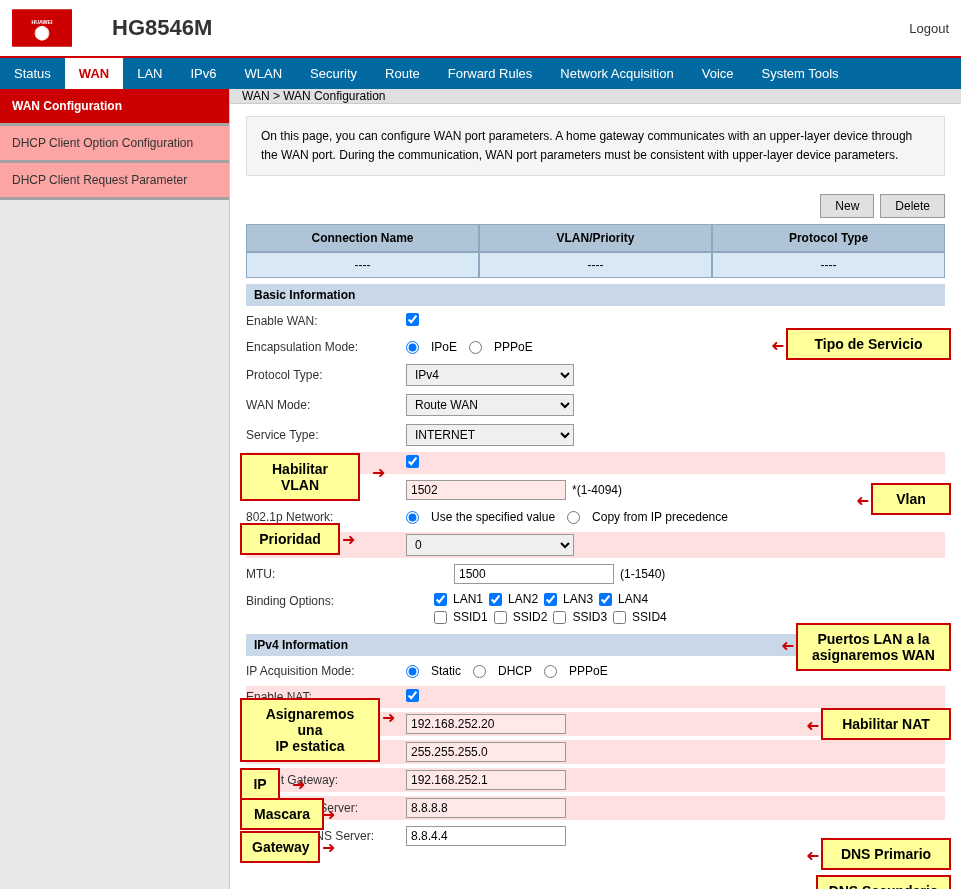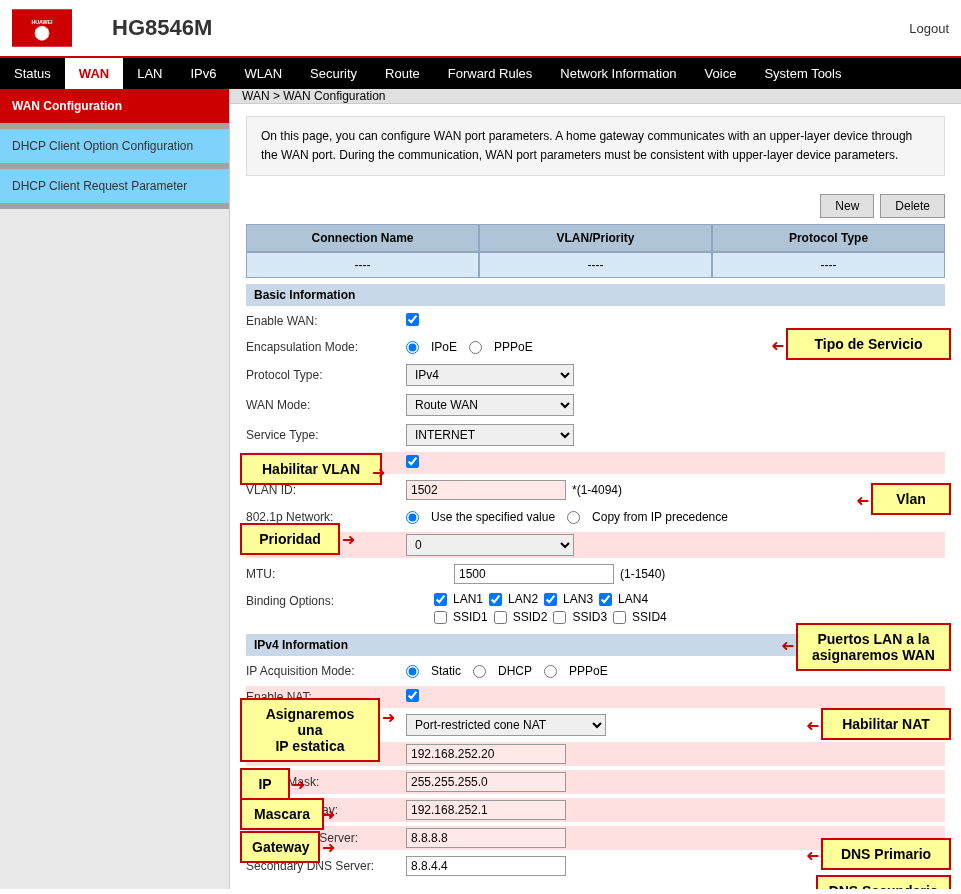--- a/index.html
+++ b/index.html
@@ -6,30 +6,30 @@
     body { font-family: Arial, sans-serif; font-size: 12px; background: #fff; width: 961px; }
 
     
     .header { background: #fff; display: flex; align-items: center; padding: 8px 12px; border-bottom: 2px solid #cc0000; }
     .logo-area { display: flex; align-items: center; margin-right: 20px; }
     .logo-svg { width: 60px; height: 40px; }
     .model-title { font-size: 22px; font-weight: bold; color: #333; margin-left: 20px; }
     .logout-btn { margin-left: auto; font-size: 13px; color: #333; cursor: pointer; }
 
     
-    .nav { background: #000000; display: flex; align-items: center; padding: 0; }
+    .nav { background: #0369a1; display: flex; align-items: center; padding: 0; }
     .nav-item { color: #fff; padding: 8px 14px; font-size: 13px; cursor: pointer; white-space: nowrap; }
     .nav-item.active { background: #fff; color: #cc0000; font-weight: bold; }
 
     
     .content-wrap { display: flex; }
     .sidebar { width: 230px; background: #e8e8e8; border-right: 1px solid #ccc; min-height: 800px; }
-    .sidebar-item { padding: 10px 12px; font-size: 12px; cursor: pointer; border-bottom: 6px solid #a3a3a3; }
+    .sidebar-item { padding: 10px 12px; font-size: 12px; cursor: pointer; border-bottom: 3px solid #a3a3a3; }
     .sidebar-item.active { background: #cc0000; color: #fff; font-weight: bold; }
-    .sidebar-item:not(.active) { background: #7dd3fc; color: #333; }
+    .sidebar-item:not(.active) { background: #fca5a5; color: #333; }
 
     
     .main { flex: 1; padding: 0; }
     .breadcrumb { background: #e0e0e0; padding: 0 12px; font-size: 12px; border-bottom: 1px solid #ccc; }
     .info-box { background: #f5f5f5; margin: 12px 16px; padding: 10px 14px; font-size: 12px; line-height: 1.6; border: 1px solid #ddd; }
     .table-controls { display: flex; justify-content: flex-end; padding: 6px 16px; gap: 6px; }
     .btn { padding: 4px 14px; font-size: 12px; cursor: pointer; border: 1px solid #999; background: #e0e0e0; }
 
     
     .config-table-wrap { padding: 0 16px; }
@@ -84,21 +84,21 @@
 
   <div class="nav">
     <div class="nav-item">Status</div>
     <div class="nav-item active">WAN</div>
     <div class="nav-item">LAN</div>
     <div class="nav-item">IPv6</div>
     <div class="nav-item">WLAN</div>
     <div class="nav-item">Security</div>
     <div class="nav-item">Route</div>
     <div class="nav-item">Forward Rules</div>
-    <div class="nav-item">Network Information</div>
+    <div class="nav-item">Network Acquisition</div>
     <div class="nav-item">Voice</div>
     <div class="nav-item">System Tools</div>
   </div>
 
   <div class="content-wrap">
 
     <div class="sidebar">
       <div class="sidebar-item active">WAN Configuration</div>
       <div class="sidebar-item">DHCP Client Option Configuration</div>
       <div class="sidebar-item">DHCP Client Request Parameter</div>
@@ -121,32 +121,32 @@
         </div>
         <div class="config-row">
           <div>----</div>
           <div>----</div>
           <div>----</div>
         </div>
       </div>
 
       <div class="relative-wrap" style="position:relative;">
 
-        <div class="callout" style="left:10px; top:175px; width:142px; text-align:center;">Habilitar VLAN</div>
+        <div class="callout" style="left:10px; top:175px; width:120px; text-align:center;">Habilitar VLAN</div>
 
         <div style="position:absolute; left:142px; top:185px; color:#cc0000; font-size:16px; z-index:20;">➜</div>
 
         <div class="callout" style="left:10px; top:245px; width:100px; text-align:center;">Prioridad</div>
         <div style="position:absolute; left:112px; top:252px; color:#cc0000; font-size:16px; z-index:20;">➜</div>
 
         <div class="callout" style="left:10px; top:420px; width:140px; text-align:center; white-space:pre-line;">Asignaremos una
 IP estatica</div>
         <div style="position:absolute; left:152px; top:430px; color:#cc0000; font-size:16px; z-index:20;">➜</div>
 
-        <div class="callout" style="left:10px; top:490px; width:50px; text-align:center;">IP</div>
+        <div class="callout" style="left:10px; top:490px; width:40px; text-align:center;">IP</div>
         <div style="position:absolute; left:62px; top:497px; color:#cc0000; font-size:16px; z-index:20;">➜</div>
 
         <div class="callout" style="left:10px; top:520px; width:84px; text-align:center;">Mascara</div>
         <div style="position:absolute; left:92px; top:527px; color:#cc0000; font-size:16px; z-index:20;">➜</div>
 
         <div class="callout" style="left:10px; top:553px; width:80px; text-align:center;">Gateway</div>
         <div style="position:absolute; left:92px; top:560px; color:#cc0000; font-size:16px; z-index:20;">➜</div>
 
         <div class="callout" style="right:10px; top:50px; width:165px; text-align:center;">Tipo de Servicio</div>
         <div style="position:absolute; right:177px; top:58px; color:#cc0000; font-size:16px; z-index:20; transform:scaleX(-1);">➜</div>
@@ -302,30 +302,20 @@
             </div>
           </div>
 
           <div class="form-row" style="background:#ffe0e0;">
             <div class="form-label">Enable NAT:</div>
             <div class="form-control">
               <input type="checkbox" checked="" style="">
             </div>
           </div>
 
-          <div class="form-row">
-            <div class="form-label">NAT type:</div>
-            <div class="form-control">
-              <select class="select-input" style="width:200px;">
-                <option>Port-restricted cone NAT</option>
-                <option>Full cone NAT</option>
-                <option>Symmetric NAT</option>
-              </select>
-            </div>
-          </div>
 
           <div class="form-row" style="background:#ffe0e0;">
             <div class="form-label">IP Address:</div>
             <div class="form-control">
               <input type="text" class="text-input" value="192.168.252.20" style="">
             </div>
           </div>
 
           <div class="form-row" style="background:#ffe0e0;">
             <div class="form-label">Subnet Mask:</div>

